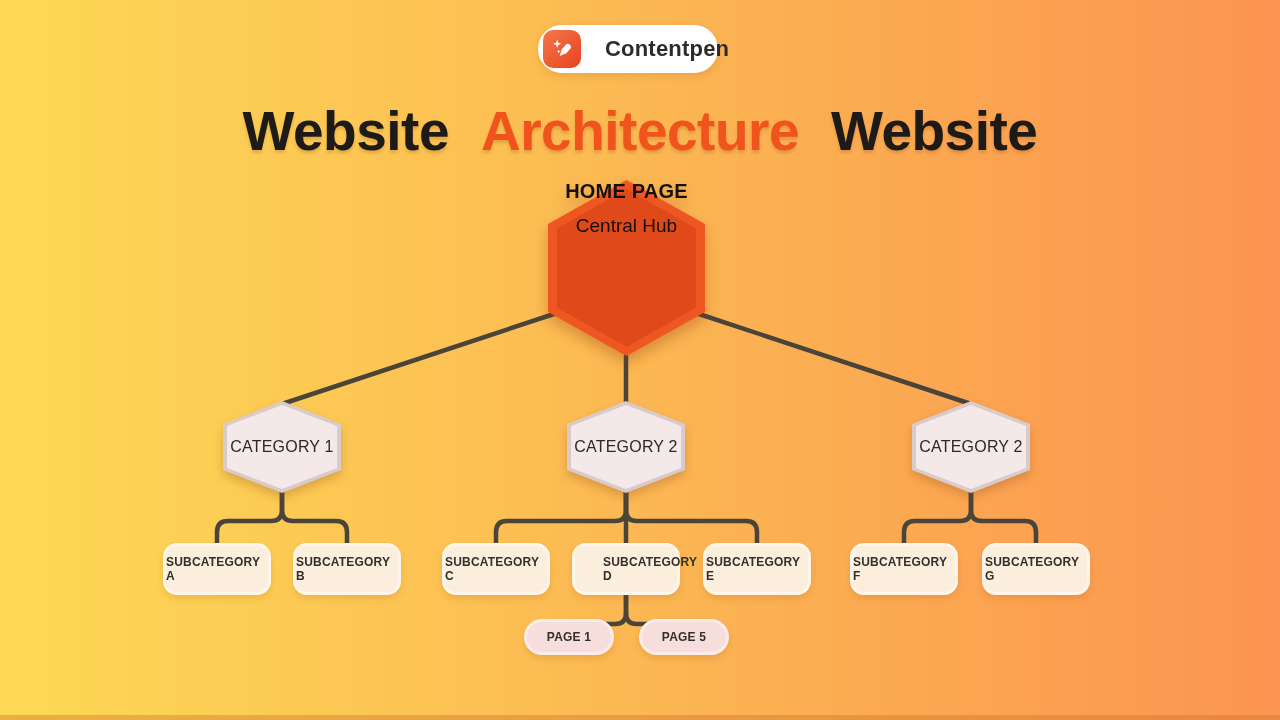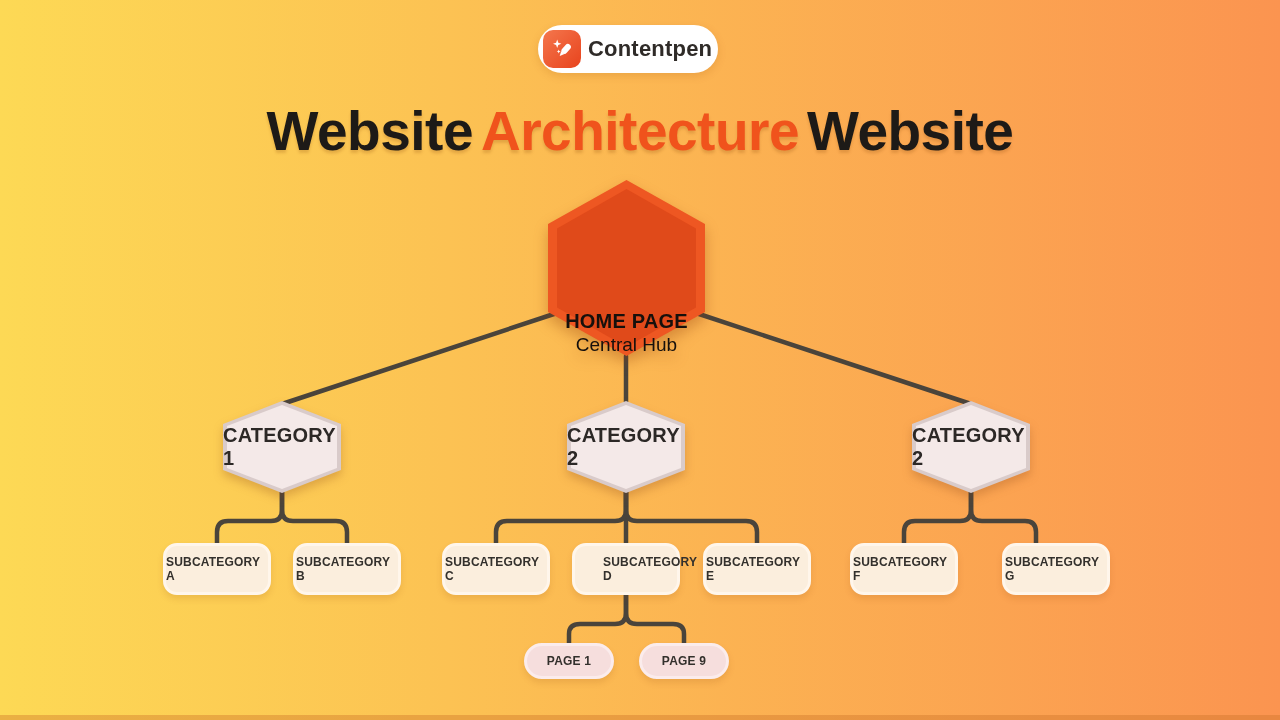--- a/index.html
+++ b/index.html
@@ -15,36 +15,36 @@
   .bottom-edge {
     position: absolute; left: 0; bottom: 0; width: 100%; height: 5px;
     background: rgba(205, 115, 40, 0.40);
   }
 
   
   .logo-pill {
     position: absolute; left: 538px; top: 25px;
     width: 180px; height: 48px;
     background: #ffffff; border-radius: 24px;
-    display: flex; align-items: center; gap: 7px;
+    display: flex; align-items: center; gap: 24px;
     padding-left: 5px;
     box-shadow: 0 3px 8px rgba(160, 80, 10, 0.18);
   }
   .logo-icon {
     width: 38px; height: 38px; border-radius: 10px;
     background: linear-gradient(135deg, #f4774d 0%, #e8431d 100%);
     display: flex; align-items: center; justify-content: center;
     flex: 0 0 auto;
   }
   .logo-text { font-size: 22px; font-weight: 700; color: #2f2b28; letter-spacing: 0.2px; }
 
   
   .title {
     position: absolute; left: 0; top: 100px; width: 1280px;
-    display: flex; justify-content: center; gap: 8px;
+    display: flex; justify-content: center; gap: 32px;
     font-size: 55px; font-weight: 800; line-height: 1.15;
     color: #1d1a17; letter-spacing: -0.5px;
     text-shadow: 0 3px 3px rgba(140, 75, 15, 0.22);
   }
   .title .highlight { color: #f0531c; text-align: right; }
 
   
   .connectors { position: absolute; left: 0; top: 0; z-index: 1; }
 
   
@@ -55,54 +55,54 @@
     clip-path: polygon(50% 0%, 100% 25%, 100% 75%, 50% 100%, 0% 75%, 0% 25%);
   }
   .hex-outer { position: relative; width: 100%; height: 100%; }
   .hex-inner { position: absolute; }
 
   .root-hex-wrap { left: 548px; top: 180px; width: 157px; height: 176px; }
   .root-hex-outer { background: #ee5722; }
   .root-hex-inner { inset: 9px; background: #e04a1a; }
   .root-hex-text {
     position: absolute; inset: 0; z-index: 3;
-    display: flex; flex-direction: column; align-items: center; justify-content: flex-end;
+    display: flex; flex-direction: column; align-items: center; justify-content: flex-start;
     color: #16100c; text-align: center;
   }
   .root-hex-title { font-size: 20px; font-weight: 800; letter-spacing: 0.2px; }
-  .root-hex-subtitle { font-size: 19px; font-weight: 400; margin-top: 1px; }
+  .root-hex-subtitle { font-size: 19px; font-weight: 400; margin-top: 12px; }
 
   .cat-hex-wrap { width: 118px; height: 92px; }
   .cat1-pos { left: 223px; top: 401px; }
   .cat2-pos { left: 567px; top: 401px; }
   .cat3-pos { left: 912px; top: 401px; }
   .cat-hex-outer { background: #d9cbca; }
   .cat-hex-inner { inset: 4px; background: #f4e9e8; }
   .cat-hex-label {
     position: absolute; inset: 0; z-index: 3;
     display: flex; align-items: center; justify-content: center;
-    font-size: 20px; font-weight: 700; color: #2c2826; letter-spacing: 0.2px;
+    font-size: 16px; font-weight: 400; color: #2c2826; letter-spacing: 0.2px;
   }
 
   
   .sub-box {
     position: absolute; z-index: 2; top: 543px;
     width: 108px; height: 52px; border-radius: 14px;
     background: #fbeedd; border: 3px solid #fff6eb;
     display: flex; align-items: center; justify-content: center;
     font-size: 12px; font-weight: 700; color: #33302c; letter-spacing: 0.2px;
     box-shadow: 0 4px 6px rgba(150, 75, 20, 0.15);
   }
   .subA { left: 163px; } .subB { left: 293px; }
   .subC { left: 442px; } .subD { left: 572px; padding-left: 48px; } .subE { left: 703px; }
-  .subF { left: 850px; } .subG { left: 982px; margin-left: 20px; }
+  .subF { left: 850px; } .subG { left: 982px; }
 
   
   .page-pill {
-    position: absolute; z-index: 2; top: 643px;
+    position: absolute; z-index: 2; top: 619px;
     width: 90px; height: 36px; border-radius: 18px;
     background: #f6dedd; border: 3px solid #fbecec;
     display: flex; align-items: center; justify-content: center;
     font-size: 12px; font-weight: 700; color: #33302c; letter-spacing: 0.2px;
     box-shadow: 0 4px 6px rgba(150, 75, 20, 0.15);
   }
   .page1 { left: 524px; } .page2 { left: 639px; }
 </style>
 </head>
 <body>
@@ -182,16 +182,16 @@
 
   <div class="sub-box subA">SUBCATEGORY A</div>
   <div class="sub-box subB">SUBCATEGORY B</div>
   <div class="sub-box subC">SUBCATEGORY C</div>
   <div class="sub-box subD">SUBCATEGORY D</div>
   <div class="sub-box subF">SUBCATEGORY F</div>
   <div class="sub-box subE">SUBCATEGORY E</div>
   <div class="sub-box subG">SUBCATEGORY G</div>
 
   <div class="page-pill page1">PAGE 1</div>
-  <div class="page-pill page2">PAGE 9</div>
+  <div class="page-pill page2">PAGE 5</div>
 
   <div class="bottom-edge"></div>
 </div>
 
 </body></html>

